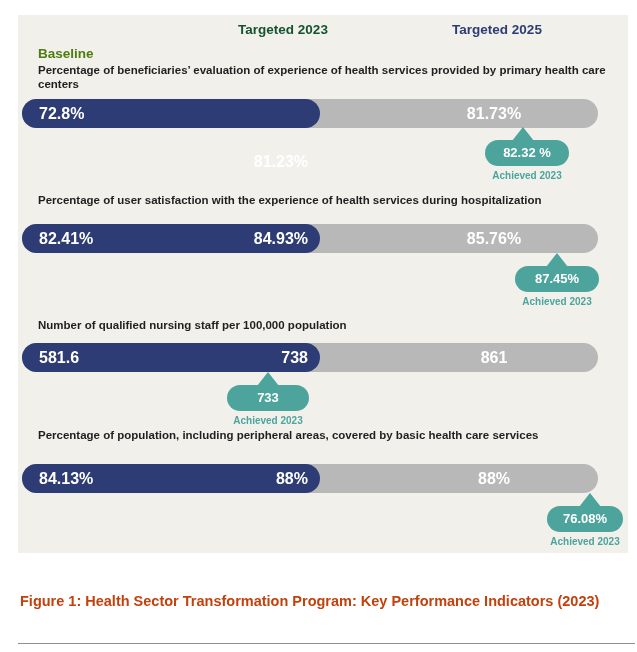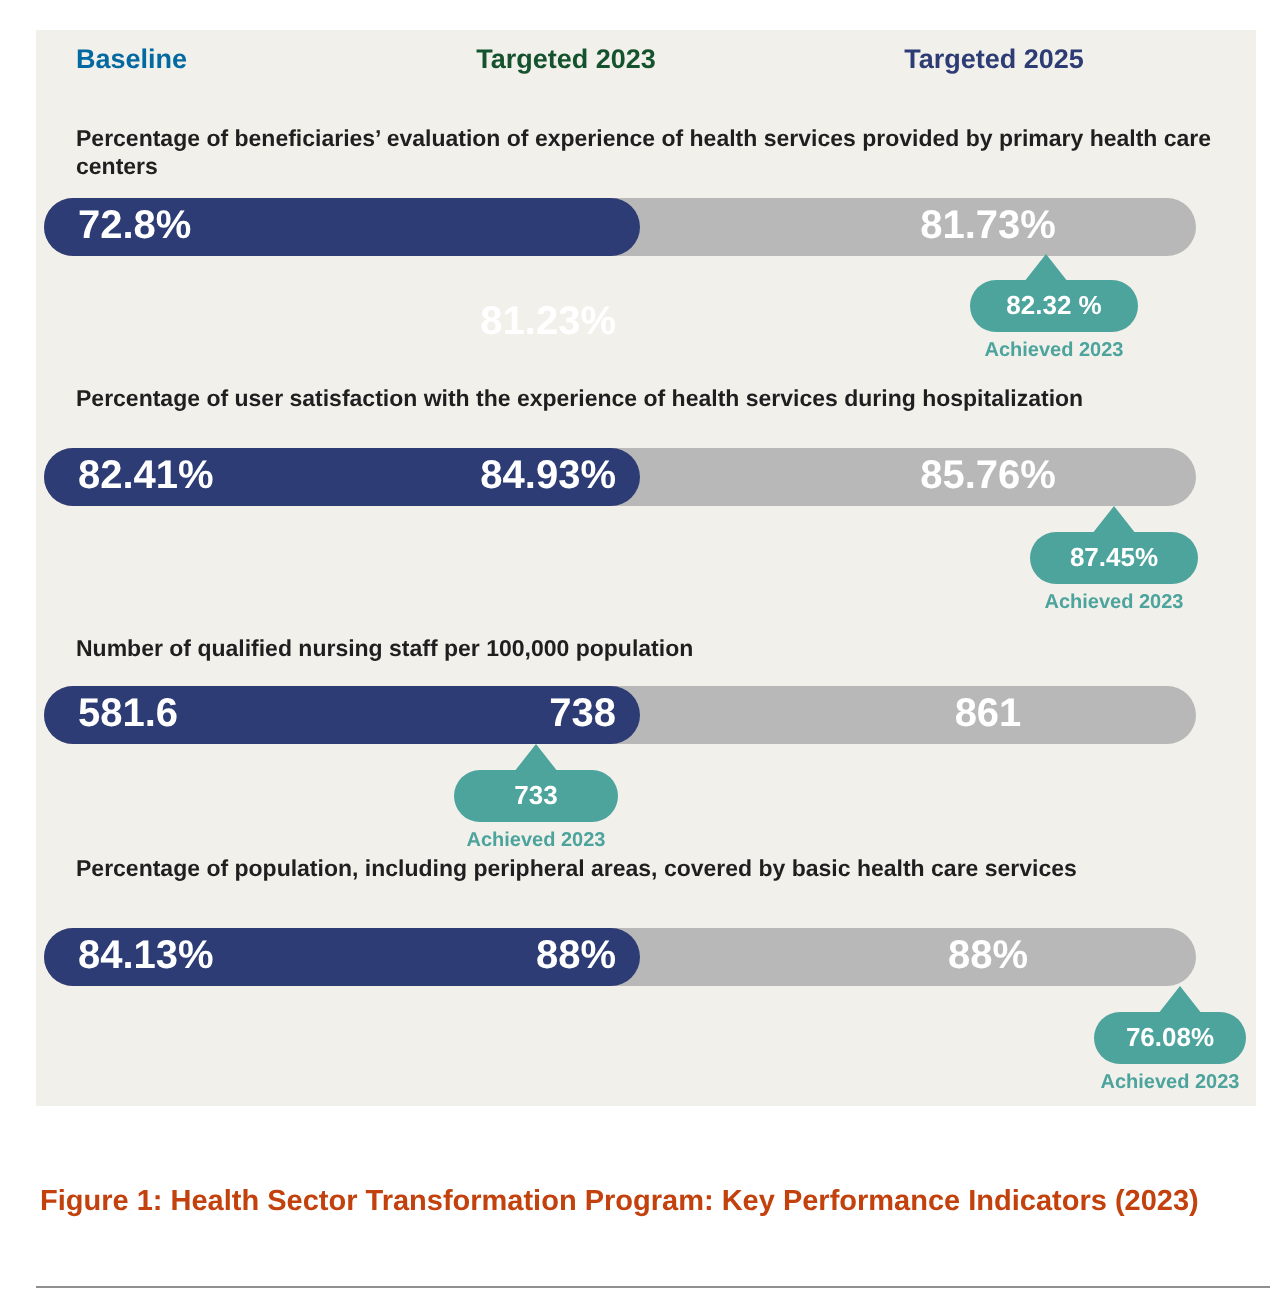--- a/index.html
+++ b/index.html
@@ -4,35 +4,35 @@
 <style>
   * { margin:0; padding:0; box-sizing:border-box; }
   html,body { width:637px; height:652px; background:#ffffff;
     font-family:"Liberation Sans","DejaVu Sans",sans-serif; }
   #stage { position:relative; width:637px; height:652px; background:#fff; overflow:hidden; }
 
   
   .panel { position:absolute; left:18px; top:15px; width:610px; height:538px; background:#f2f0eb; }
 
   .hdr { position:absolute; top:7px; height:18px; font-weight:bold; font-size:13.5px; }
-  .hdr-baseline { left:20px; color:#0369a1; }
+  .hdr-baseline { left:20px; color:#4d7c0f;margin-top:24px; }
   .hdr-t2023 { left:185px; width:160px; text-align:center; color:#14532d; }
   .hdr-t2025 { left:399px; width:160px; text-align:center; color:#2d3c74; }
 
   .row-title { position:absolute; left:20px; width:578px; color:#1f1f1f;
     font-weight:bold; font-size:11.5px; line-height:14px; }
   .t1 { top:48px; } .t2 { top:178px; } .t3 { top:303px; } .t4 { top:413px; }
 
   .bar { position:absolute; left:4px; width:576px; height:29px; background:#b8b8b8;
     border-radius:15px; }
   .b1 { top:84px; } .b2 { top:209px; } .b3 { top:328px; } .b4 { top:449px; }
   .bar-blue { position:absolute; left:0; top:0; width:298px; height:29px; background:#2d3c74;
     border-radius:15px; }
   .lbl { position:absolute; top:0; height:29px; line-height:29px; color:#ffffff;
-    font-weight:bold; font-size:20px; white-space:nowrap; }
+    font-weight:bold; font-size:16px; white-space:nowrap; }
   .lbl-base { left:17px; }
   .lbl-t23 { right:12px; }
   .lbl-t25 { left:400px; width:144px; text-align:center; }
 
   
   .callout { position:absolute; }
   .tri { position:absolute; top:0; width:0; height:0;
     border-left:11px solid transparent; border-right:11px solid transparent;
     border-bottom:14px solid #4ca49d; }
   .pill { position:absolute; top:13px; height:26px; line-height:26px; width:100%;

